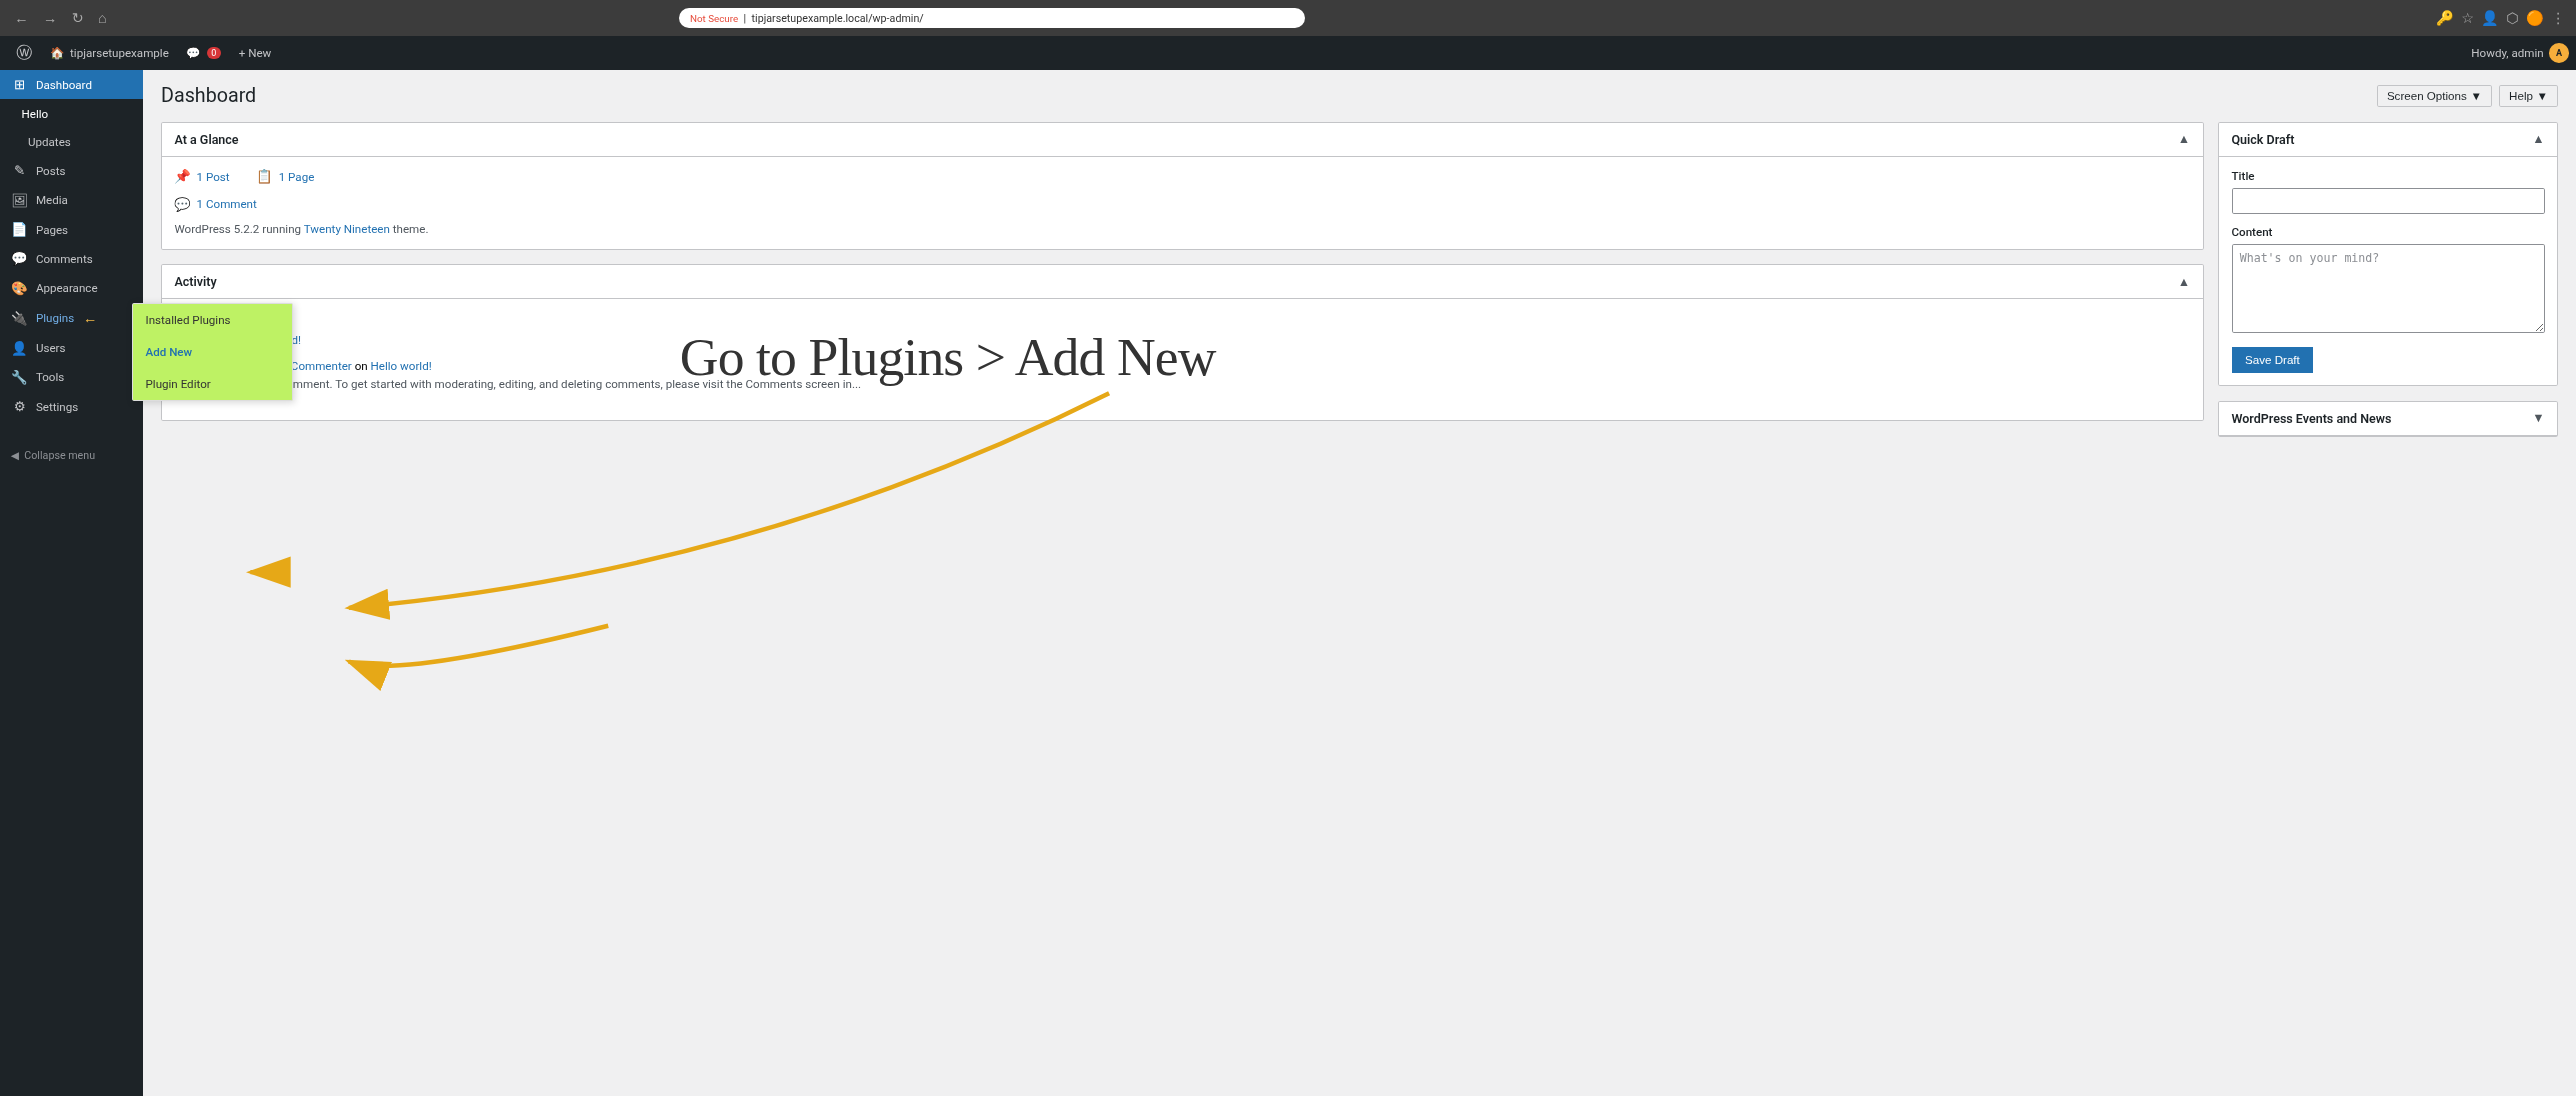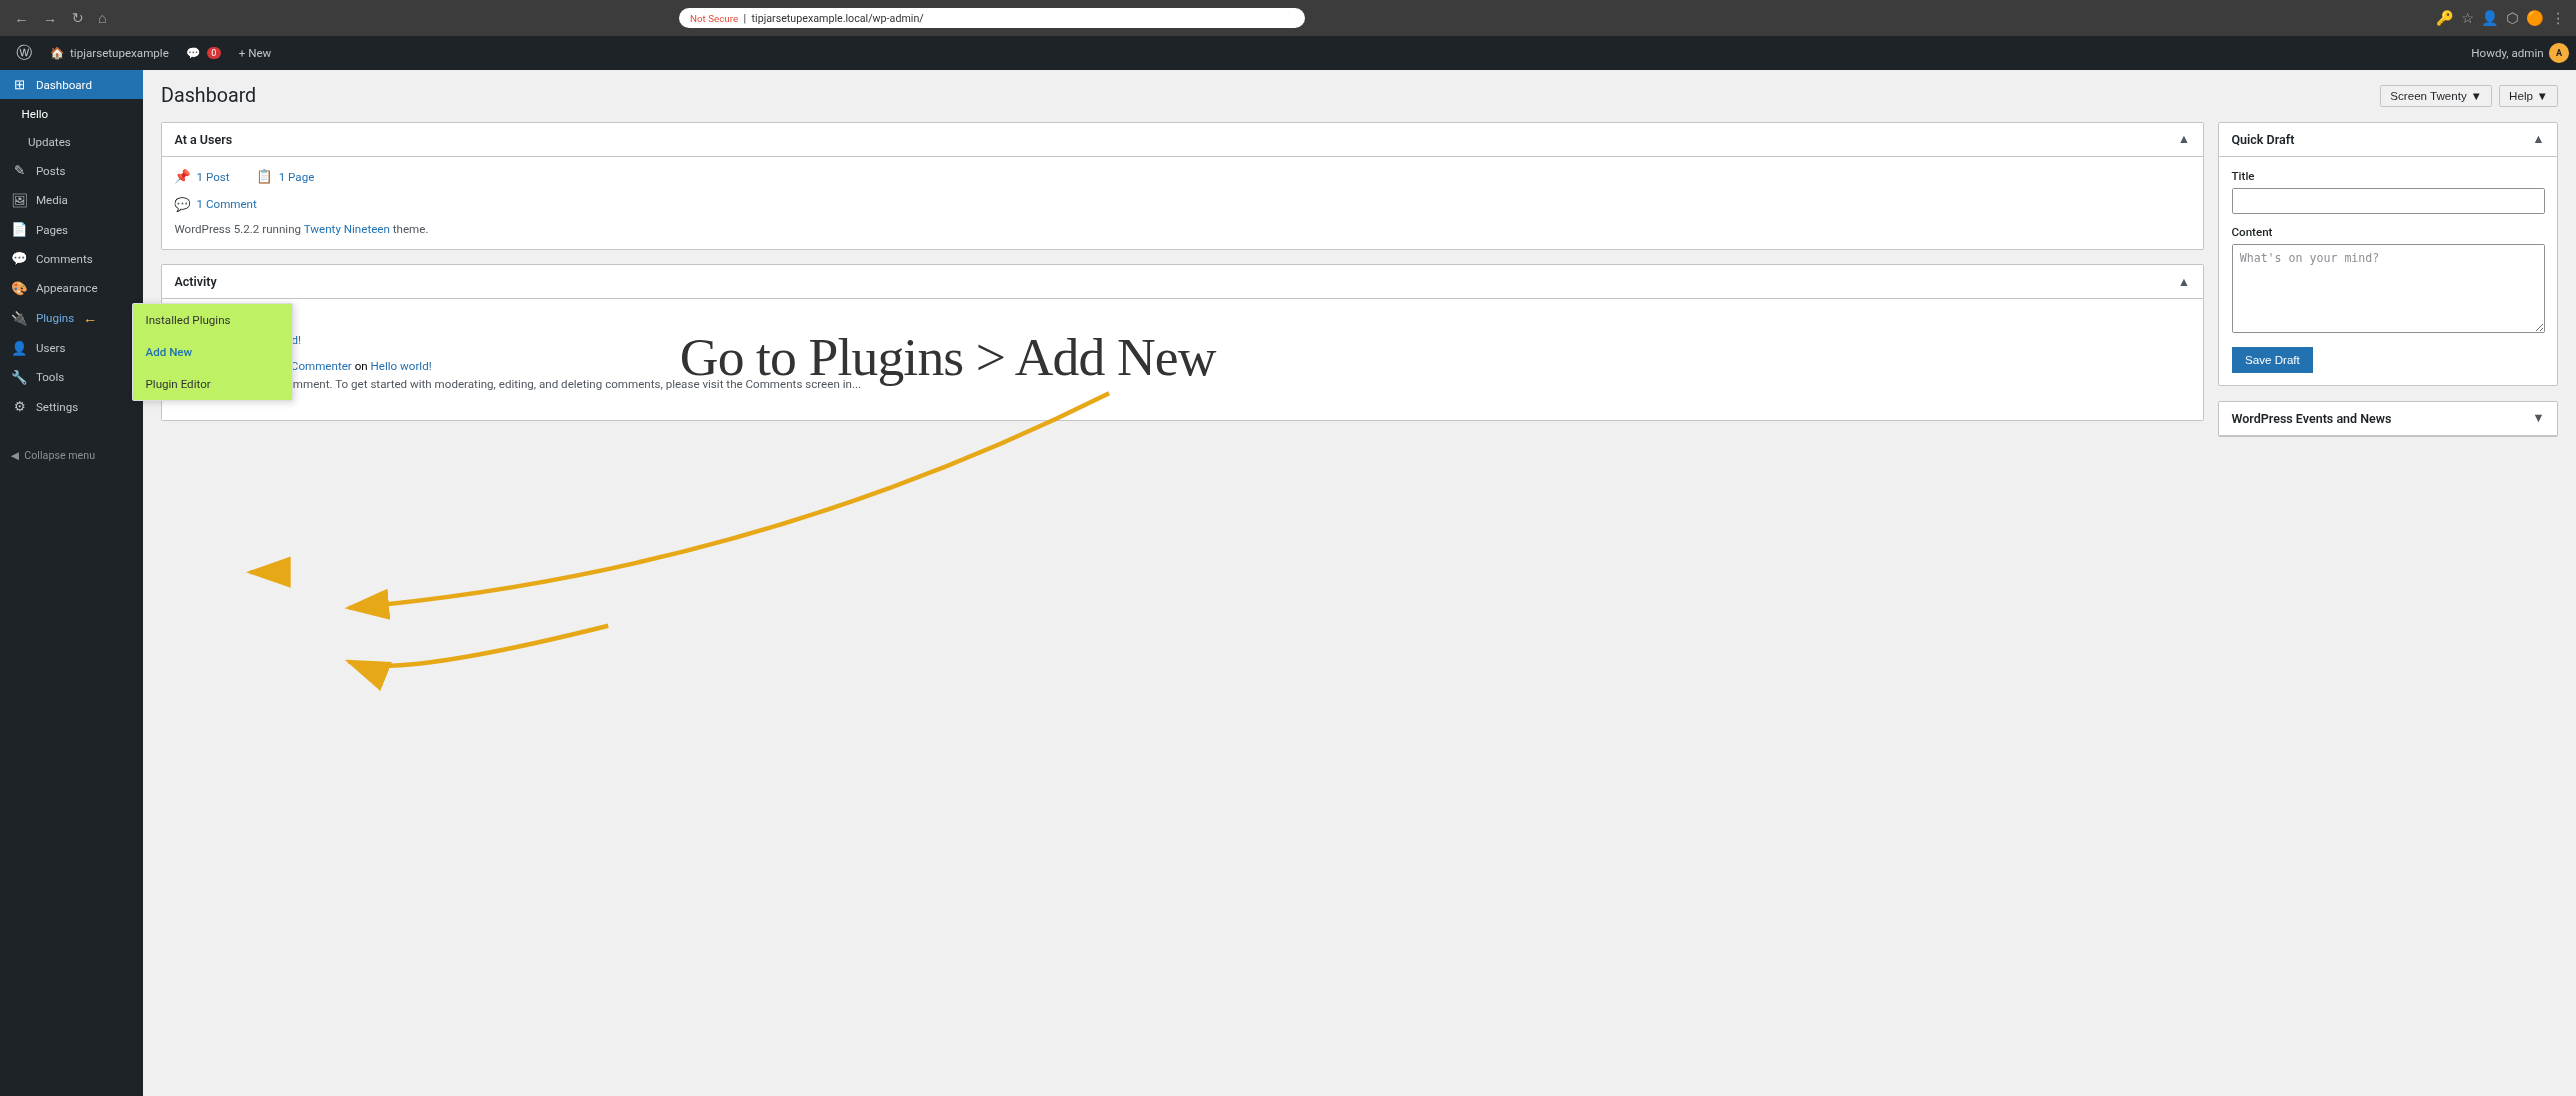--- a/index.html
+++ b/index.html
@@ -428,37 +428,37 @@
       <span>Collapse menu</span>
     </div>
   </div>
 
   <div class="wp-main">
 
     <div class="wp-page-header">
       <h1 class="wp-page-title">Dashboard</h1>
       <div class="wp-header-buttons">
         <button class="wp-btn-secondary">
-          <span>Screen Twenty</span>
+          <span>Screen Options</span>
           <span>▼</span>
         </button>
         <button class="wp-btn-secondary">
           <span>Help</span>
           <span>▼</span>
         </button>
       </div>
     </div>
 
     <div class="wp-content-grid">
 
       <div>
 
         <div class="wp-widget">
           <div class="wp-widget-header">
-            <span class="wp-widget-title">At a Users</span>
+            <span class="wp-widget-title">At a Glance</span>
             <button class="wp-widget-toggle">▲</button>
           </div>
           <div class="wp-widget-body">
             <div class="at-a-glance-stats">
               <span class="stat-item">
                 <span class="stat-icon">📌</span>
                 <span>1 Post</span>
               </span>
               <span class="stat-item">
                 <span class="stat-icon">📋</span>

